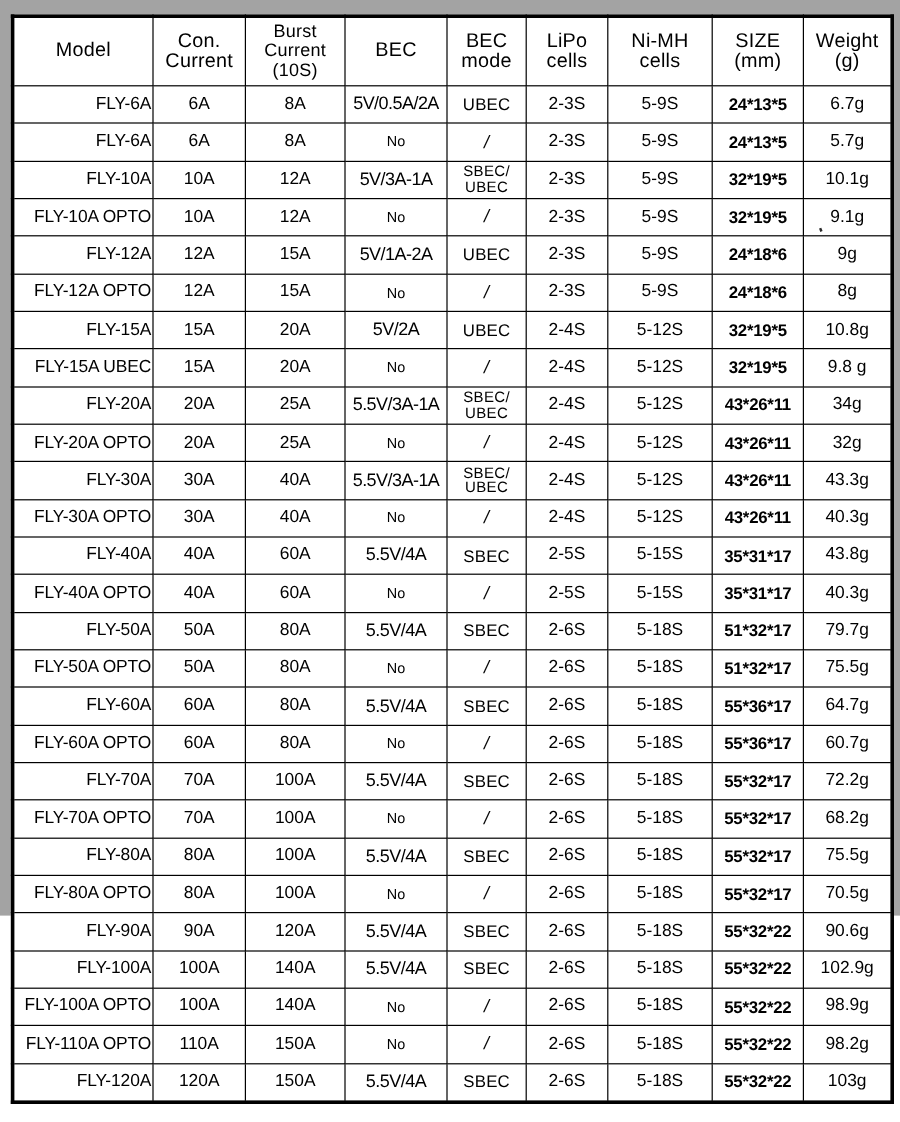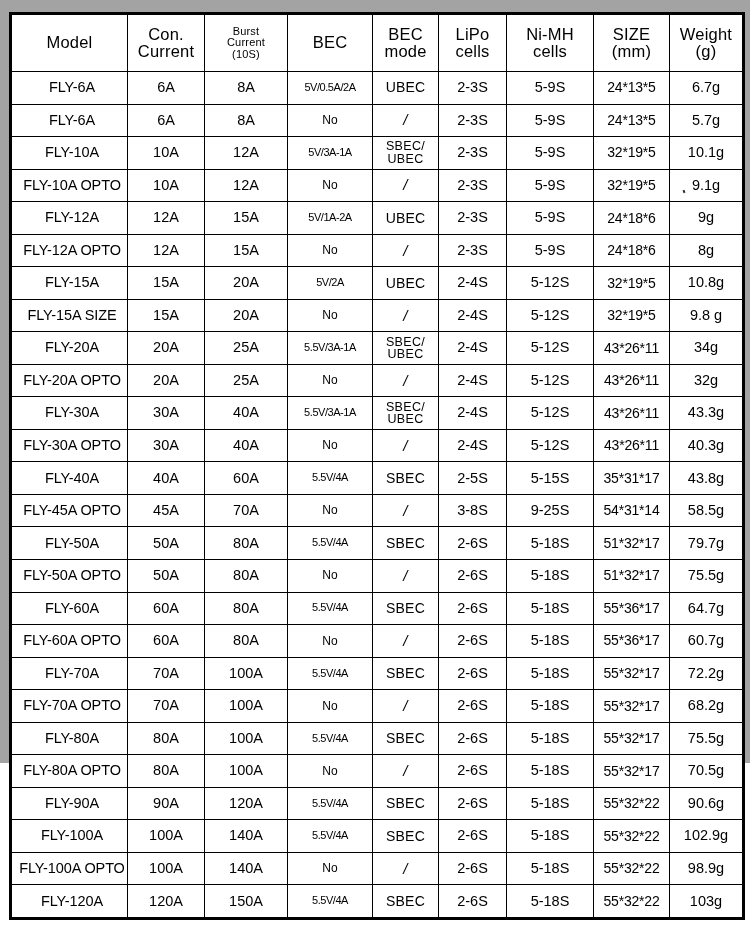--- a/index.html
+++ b/index.html
@@ -67,39 +67,39 @@
 
   table.spec thead th {
     height: 56px;
     font-size: 16.5px;
     letter-spacing: 0.2px;
   }
   table.spec thead th .ln {
     display: block;
   }
   table.spec thead th .ln.small {
-    font-size: 11px;
+    font-size: 15px;
   }
 
   table.spec tbody td {
     height: 28.4px;
     font-size: 14.5px;
   }
 
   
   table.spec tbody td.model {
-    text-align: center;
+    text-align: right;
     padding-left: 6px;
     font-size: 14.5px;
     letter-spacing: -0.1px;
   }
 
   
   table.spec tbody td.bec {
-    font-size: 11px;
+    font-size: 15px;
     letter-spacing: -0.45px;
   }
   table.spec tbody td.bec.plain {
     font-size: 12px;
     letter-spacing: 0;
   }
 
   table.spec tbody td.becmode {
     font-size: 14px;
     letter-spacing: 0.2px;
@@ -108,20 +108,21 @@
     font-size: 12.5px;
     line-height: 1.0;
     letter-spacing: 0.3px;
     margin-left: 15px;
   }
   table.spec tbody td.becmode .ln { display: block; }
 
   table.spec tbody td.size {
     font-size: 14px;
     letter-spacing: -0.2px;
+    font-weight: bold;
   }
 
   table.spec tbody td.slash {
     font-style: italic;
     font-size: 15px;
   }
 
   
   .artifact-dot {
     position: absolute;
@@ -265,21 +266,21 @@
             <td>15A</td>
             <td>20A</td>
             <td class="bec">5V/2A</td>
             <td class="becmode">UBEC</td>
             <td>2-4S</td>
             <td>5-12S</td>
             <td class="size">32*19*5</td>
             <td>10.8g</td>
           </tr>
           <tr>
-            <td class="model">FLY-15A SIZE</td>
+            <td class="model">FLY-15A UBEC</td>
             <td>15A</td>
             <td>20A</td>
             <td class="bec plain">No</td>
             <td class="becmode slash">/</td>
             <td>2-4S</td>
             <td>5-12S</td>
             <td class="size">32*19*5</td>
             <td>9.8 g</td>
           </tr>
           <tr>
@@ -337,29 +338,29 @@
             <td>40A</td>
             <td>60A</td>
             <td class="bec">5.5V/4A</td>
             <td class="becmode">SBEC</td>
             <td>2-5S</td>
             <td>5-15S</td>
             <td class="size">35*31*17</td>
             <td>43.8g</td>
           </tr>
           <tr>
-            <td class="model">FLY-45A OPTO</td>
-            <td>45A</td>
-            <td>70A</td>
-            <td class="bec plain">No</td>
-            <td class="becmode slash">/</td>
-            <td>3-8S</td>
-            <td>9-25S</td>
-            <td class="size">54*31*14</td>
-            <td>58.5g</td>
+            <td class="model">FLY-40A OPTO</td>
+            <td>40A</td>
+            <td>60A</td>
+            <td class="bec plain">No</td>
+            <td class="becmode slash">/</td>
+            <td>2-5S</td>
+            <td>5-15S</td>
+            <td class="size">35*31*17</td>
+            <td>40.3g</td>
           </tr>
           <tr>
             <td class="model">FLY-50A</td>
             <td>50A</td>
             <td>80A</td>
             <td class="bec">5.5V/4A</td>
             <td class="becmode">SBEC</td>
             <td>2-6S</td>
             <td>5-18S</td>
             <td class="size">51*32*17</td>
@@ -467,20 +468,31 @@
           <tr>
             <td class="model">FLY-100A OPTO</td>
             <td>100A</td>
             <td>140A</td>
             <td class="bec plain">No</td>
             <td class="becmode slash">/</td>
             <td>2-6S</td>
             <td>5-18S</td>
             <td class="size">55*32*22</td>
             <td>98.9g</td>
+          </tr>
+          <tr>
+            <td class="model">FLY-110A OPTO</td>
+            <td>110A</td>
+            <td>150A</td>
+            <td class="bec plain">No</td>
+            <td class="becmode slash">/</td>
+            <td>2-6S</td>
+            <td>5-18S</td>
+            <td class="size">55*32*22</td>
+            <td>98.2g</td>
           </tr>
           <tr>
             <td class="model">FLY-120A</td>
             <td>120A</td>
             <td>150A</td>
             <td class="bec">5.5V/4A</td>
             <td class="becmode">SBEC</td>
             <td>2-6S</td>
             <td>5-18S</td>
             <td class="size">55*32*22</td>

